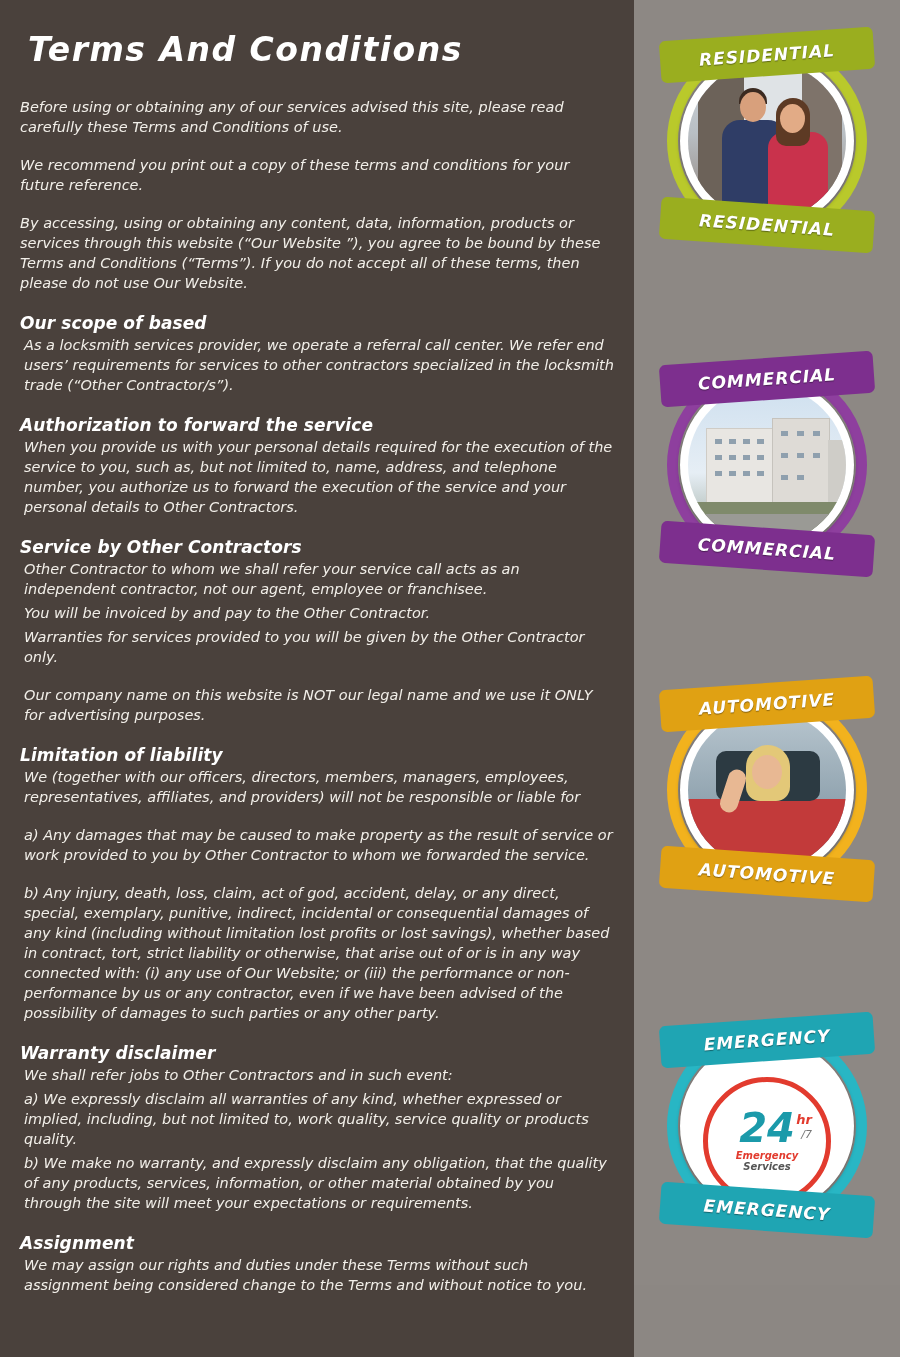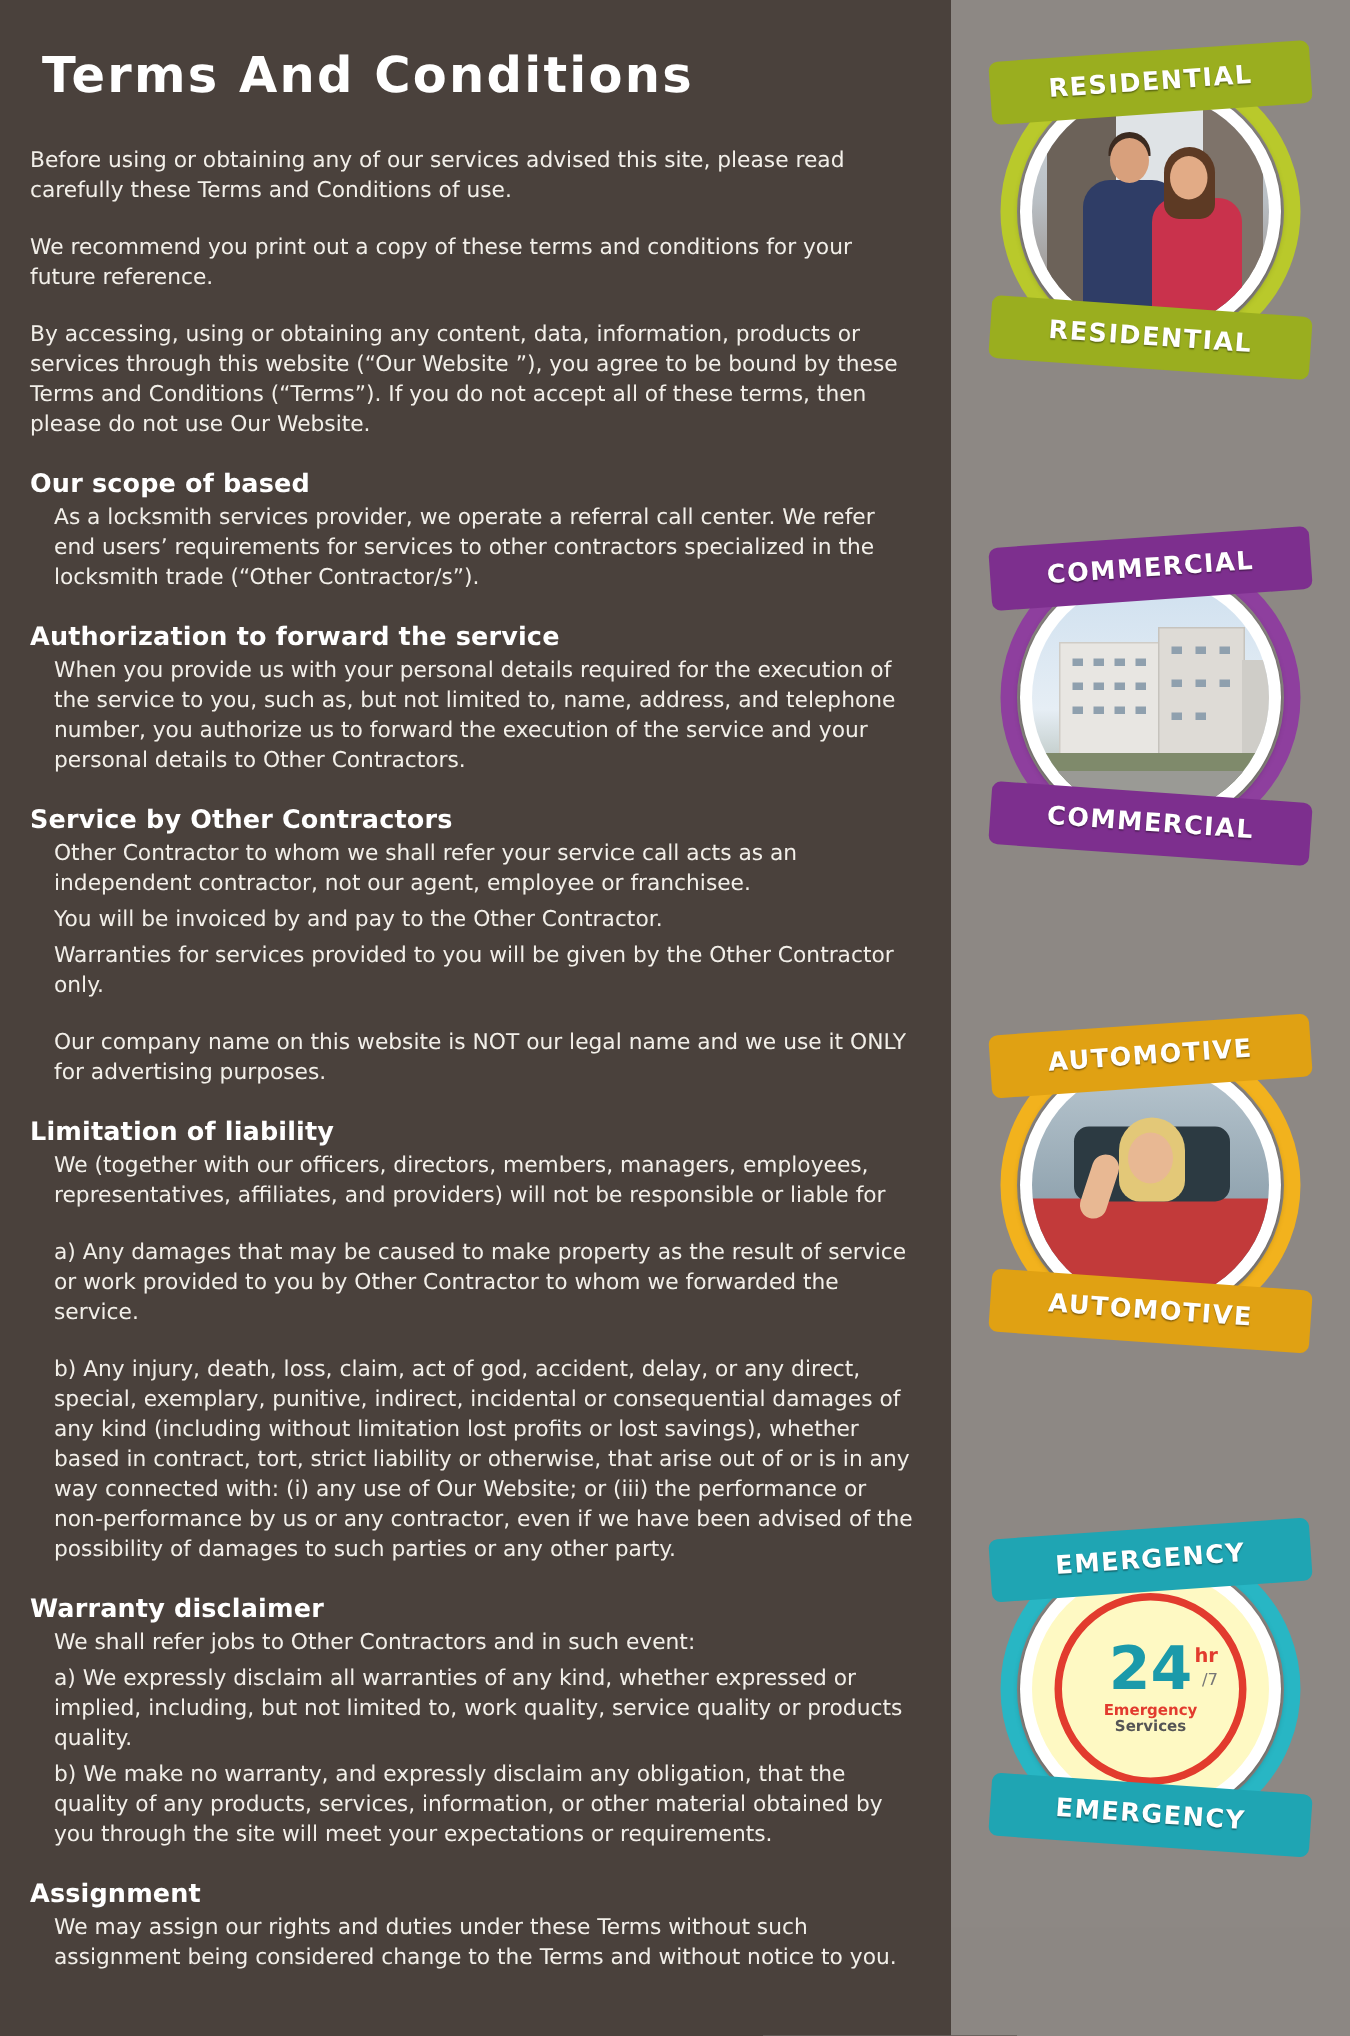--- a/index.html
+++ b/index.html
@@ -11,20 +11,21 @@
     height: 1357px;
     background: #8c8783;
     font-family: "DejaVu Sans", sans-serif;
     overflow: hidden;
   }
   .page {
     position: relative;
     width: 900px;
     height: 1285px;
     background: #8d8884;
+    font-style: italic;
   }
   .main-panel {
     position: absolute;
     left: 0;
     top: 0;
     width: 634px;
     height: 1357px;
     background: #4a413c;
     padding: 0;
     box-sizing: border-box;
@@ -51,21 +52,21 @@
     color: #ffffff;
     font-size: 17px;
     font-weight: bold;
     margin: 20px 0 2px 0;
     letter-spacing: 0.1px;
   }
   .section-body {
     color: #f2efe9;
     font-size: 14.5px;
     line-height: 20px;
-    margin: 0 0 4px 16px;
+    margin: 0 0 4px 4px;
     max-width: 612px;
   }
   .gap {
     height: 14px;
   }
 
   
   .rail {
     position: absolute;
     left: 634px;
@@ -156,21 +157,21 @@
   .ground { position:absolute; left:0; right:0; top:116px; height:42px; background:#7f8a6b; }
   .road { position:absolute; left:0; right:0; top:128px; height:18px; background:#9a9a95; }
 
   .photo-auto { position:absolute; inset:0; background: linear-gradient(#b8c6cf 0%, #8fa2ae 60%, #5d6b74 100%); }
   .car-body { position:absolute; left:0; bottom:0; width:158px; height:70px; background:#c23a3a; }
   .car-win { position:absolute; left:28px; top:40px; width:104px; height:50px; border-radius:10px; background:#2c3a42; }
   .w-head { position:absolute; left:64px; top:44px; width:30px; height:34px; border-radius:50%; background:#e8b893; }
   .w-hair2 { position:absolute; left:58px; top:34px; width:44px; height:56px; border-radius:22px 22px 14px 14px; background:#e3c878; }
   .w-arm { position:absolute; left:36px; top:58px; width:18px; height:44px; border-radius:9px; background:#e8b893; transform: rotate(18deg); }
 
-  .photo-em { position:absolute; inset:0; background:#fef9c3; display:flex; align-items:center; justify-content:center; }
+  .photo-em { position:absolute; inset:0; background:#ffffff; display:flex; align-items:flex-end; justify-content:center; }
   .em-circle { position:relative; width:118px; height:118px; border-radius:50%; border:5px solid #e23b2e; display:flex; flex-direction:column; align-items:center; justify-content:center; }
   .em-24 { font-size:40px; font-weight:bold; color:#1b9aaa; line-height:36px; font-family:"DejaVu Sans", sans-serif; }
   .em-hr { font-size:13px; color:#e23b2e; font-weight:bold; position:absolute; right:14px; top:30px; }
   .em-7 { font-size:11px; color:#777; position:absolute; right:14px; top:46px; }
   .em-sub1 { font-size:10px; color:#e23b2e; font-weight:bold; margin-top:4px; }
   .em-sub2 { font-size:10px; color:#555; font-weight:bold; }
 </style>
 </head>
 <body>
 

